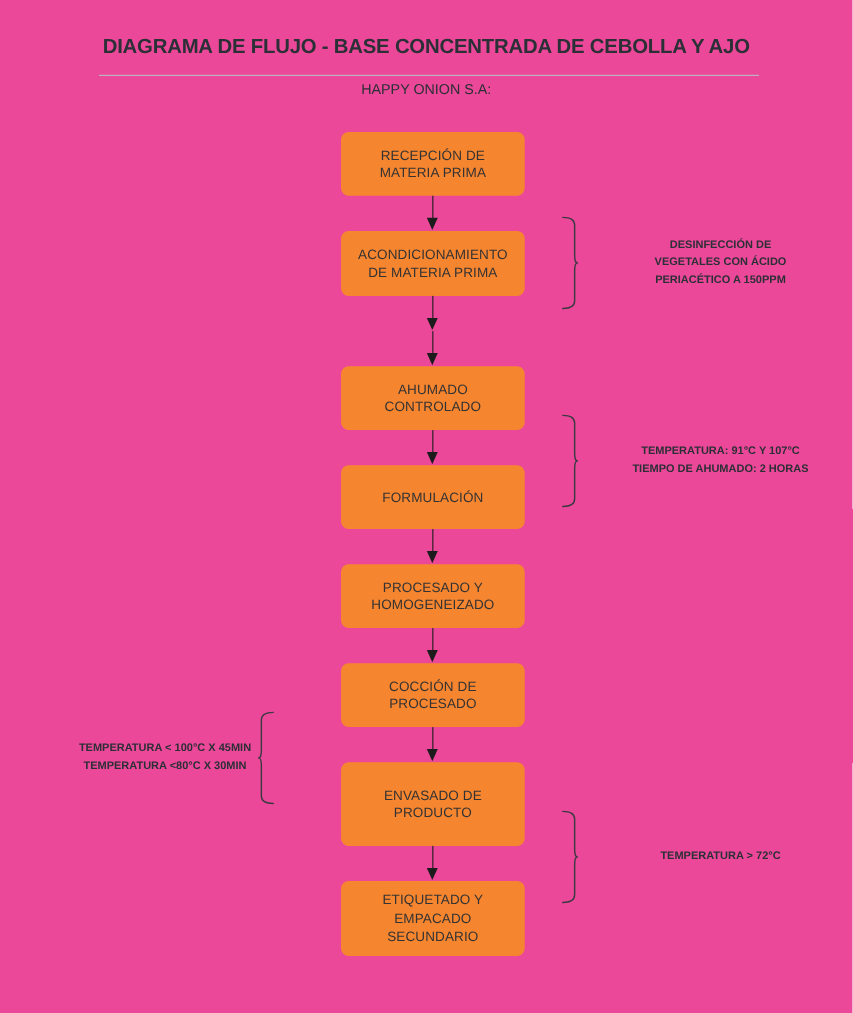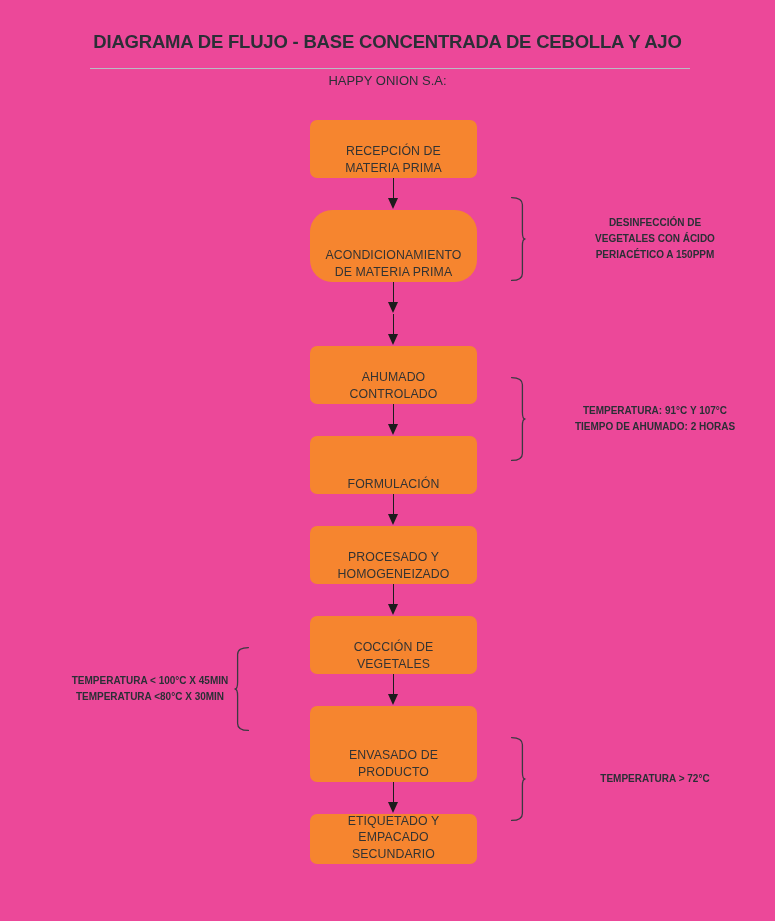--- a/index.html
+++ b/index.html
@@ -58,21 +58,21 @@
     top: 120px;
     width: 167px;
   }
   .flow-step {
     position: relative;
     width: 167px;
     background: #F6852F;
     border-radius: 7px;
     box-sizing: border-box;
     display: flex;
-    align-items: flex-end;
+    align-items: center;
     justify-content: center;
     text-align: center;
     color: #333333;
     font-size: 12.3px;
     line-height: 16.5px;
     letter-spacing: 0.1px;
     padding: 2px 6px;
   }
   .connector {
     position: relative;
@@ -125,21 +125,21 @@
 
   <div id="flow-column">
       <div class="flow-step" style="height: 58px;">
         <span style="white-space: pre-line;">RECEPCIÓN DE
 MATERIA PRIMA</span>
       </div>
       <div class="connector">
         <div class="stem"></div>
         <div class="head"></div>
       </div>
-      <div class="flow-step" style="height: 72px; border-radius: 22px;">
+      <div class="flow-step" style="height: 59px;">
         <span style="white-space: pre-line;">ACONDICIONAMIENTO
 DE MATERIA PRIMA</span>
       </div>
       <div class="connector">
         <div class="stem"></div>
         <div class="head"></div>
       </div>
       <div class="connector">
         <div class="stem"></div>
         <div class="head"></div>
@@ -162,35 +162,35 @@
       <div class="flow-step" style="height: 58px;">
         <span style="white-space: pre-line;">PROCESADO Y
 HOMOGENEIZADO</span>
       </div>
       <div class="connector">
         <div class="stem"></div>
         <div class="head"></div>
       </div>
       <div class="flow-step" style="height: 58px;">
         <span style="white-space: pre-line;">COCCIÓN DE
-VEGETALES</span>
+PROCESADO</span>
       </div>
       <div class="connector">
         <div class="stem"></div>
         <div class="head"></div>
       </div>
       <div class="flow-step" style="height: 76px;">
         <span style="white-space: pre-line;">ENVASADO DE
 PRODUCTO</span>
       </div>
       <div class="connector">
         <div class="stem"></div>
         <div class="head"></div>
       </div>
-      <div class="flow-step" style="height: 50px;">
+      <div class="flow-step" style="height: 68px;">
         <span style="white-space: pre-line;">ETIQUETADO Y
 EMPACADO
 SECUNDARIO</span>
       </div>
     </div>
 
   <div id="annotation-layer">
       <div class="brace" style="top: 196px; left: 510px;"><svg width="16" height="86" viewBox="0 0 16 86">
           <path d="M 1.6 1.6 q 10.8 0 10.8 7 L 12.4 36 q 0 7 2.6 7 q -2.6 0 -2.6 7 L 12.4 77.4 q 0 7 -10.8 7" fill="none" stroke="#3a3a42" stroke-width="1.3" stroke-linecap="round" stroke-linejoin="round"></path>
         </svg></div>

